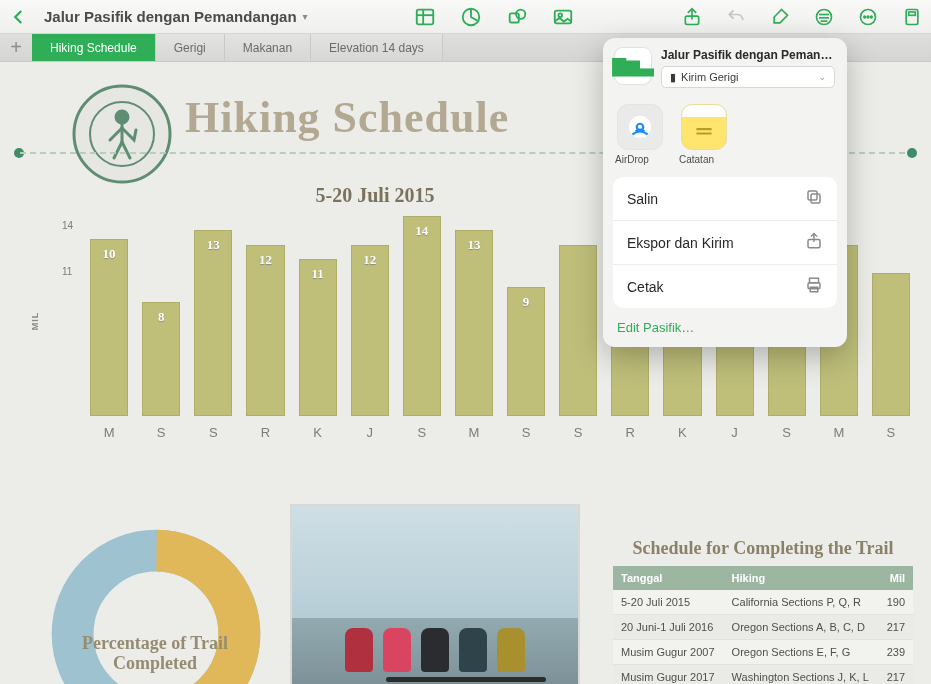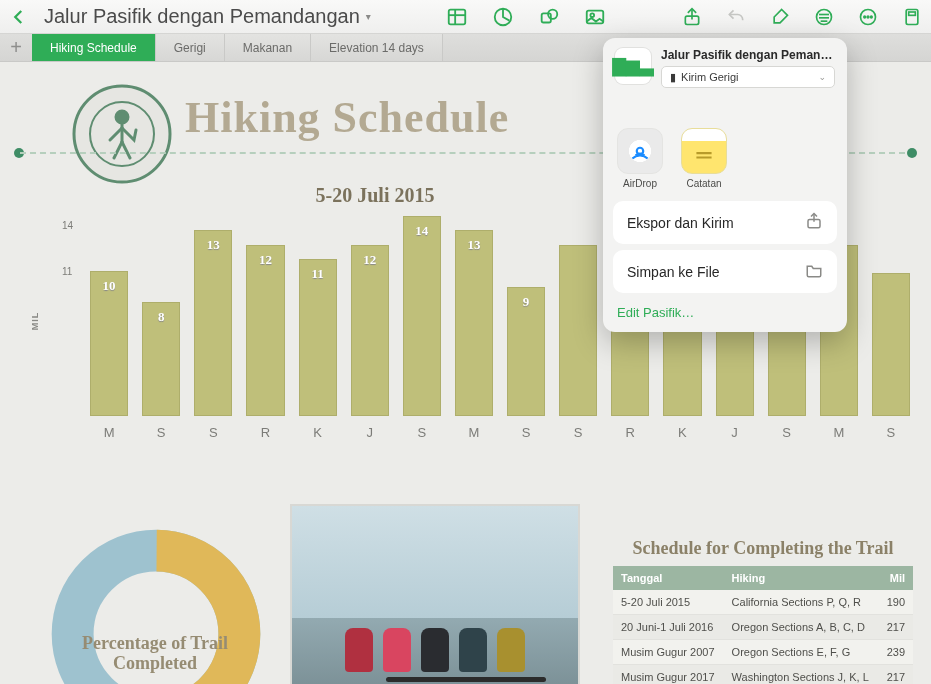--- a/index.html
+++ b/index.html
@@ -11,21 +11,21 @@
     background: linear-gradient(#f9f9f8,#efefee);
     border-bottom: 1px solid #d5d5d3;
     display: flex; align-items: center;
     padding: 0 8px;
   }
   .toolbar .left, .toolbar .center, .toolbar .right { display: flex; align-items: center; gap: 14px; }
   .toolbar .left  { flex: 0 0 auto; }
   .toolbar .center{ flex: 1; justify-content: center; gap: 24px; }
   .toolbar .right { flex: 0 0 auto; margin-left: auto; gap: 22px; }
   .title-btn { display: flex; align-items: center; gap: 6px; cursor: pointer; }
-  .title-txt { font-size: 20px; font-weight: 400; color: #4b4b4b; }
+  .title-txt { font-size: 15px; font-weight: 700; color: #4b4b4b; }
   .chev { color:#8a8a88; font-size:10px; }
   .tb-icon { width: 22px; height: 22px; color:#9fa09d; display:flex; align-items:center; justify-content:center; }
   .tb-icon.share, .tb-icon.brush, .tb-icon.circle3, .tb-icon.more, .tb-icon.collab { color:#2fad57; }
   .tb-icon.undo { color:#c5c6c3; }
 
   
   .tabs-row { height: 28px; display: flex; align-items: stretch; background: linear-gradient(#dededc,#d5d5d3); border-bottom: 1px solid #c9c9c7; }
   .tabs-row .add { width: 32px; display:flex; align-items:center; justify-content:center; color:#8e8e8c; font-size:20px; }
   .tab { padding: 0 18px; display:flex; align-items:center; font-size:12px; color:#6b6b69; border-right: 1px solid #c9c9c7; background: linear-gradient(#e3e3e1,#d7d7d5); }
   .tab.active { background: #2fad57; color: #fff; font-weight:500; }
@@ -87,21 +87,21 @@
     overflow:hidden; z-index:10;
   }
   .pv-head { display:flex; gap:10px; padding:10px 12px 8px 12px; }
   .pv-appicon { width:36px; height:36px; background:#fff; border-radius:8px; display:flex; align-items:center; justify-content:center; box-shadow:0 0 0 1px #e1e1df; }
   .pv-appicon span { color:#2fad57; font-size:18px; }
   .pv-head-txt { flex:1; overflow:hidden; }
   .pv-doc { font-size:12px; font-weight:600; color:#2a2a2a; white-space:nowrap; overflow:hidden; text-overflow:ellipsis; }
   .pv-sendcopy { margin-top:4px; height:22px; border:1px solid #d7d7d4; border-radius:5px; background:#fff; font-size:11px; color:#3a3a3a; display:flex; align-items:center; justify-content:space-between; padding:0 8px; }
   .pv-sendcopy .caret { color:#9a9a97; font-size:9px; }
   .pv-apps { display:flex; gap:14px; padding:8px 12px 12px 12px; overflow:hidden; }
-  .pv-app { width:50px; text-align:center; flex:0 0 50px;margin-top:24px; }
+  .pv-app { width:50px; flex:0 0 50px; }
   .pv-app .aicon { width:46px; height:46px; border-radius:11px; margin:0 auto 4px auto; display:flex; align-items:center; justify-content:center; color:#fff; font-size:22px; }
   .pv-app .aicon.airdrop { background:radial-gradient(circle,#fff 35%,#eaeaea 36%); color:#1b8cff; border:1px solid #e4e4e2; }
   .pv-app .aicon.pesan   { background:linear-gradient(#5de36f,#22c148); }
   .pv-app .aicon.mail    { background:linear-gradient(#4db7ff,#1780ee); }
   .pv-app .aicon.catatan { background:linear-gradient(#fff 0 28%,#ffe56e 28%); border:1px solid #e8dd9a; }
   .pv-app .lbl { font-size:10px; color:#4b4b49; }
   .pv-list { background:#fff; margin:0 10px 6px 10px; border-radius:10px; overflow:hidden; }
   .pv-item { display:flex; align-items:center; justify-content:space-between; padding:11px 14px; font-size:14px; color:#272727; border-bottom:1px solid #ececea; }
   .pv-item:last-child { border-bottom:none; }
   .pv-item .ic { color:#8a8a87; font-size:15px; }
@@ -226,21 +226,21 @@
   <span class="rule-dot r"></span>
 
   <div class="chart-title">5-20 Juli 2015</div>
 
   <div class="barchart">
     <span class="ylabel">MIL</span>
     <span class="ytick" style="top:4px">14</span>
     <span class="ytick" style="top:50px">11</span>
     <div class="bars" id="bars">
         <div class="bar">
-          <div class="bar-fill" style="height: 145px;">
+          <div class="bar-fill" style="height: 177px;">
             <div class="bar-val">10</div>
           </div>
           <div class="xcat">M</div>
         </div>
         <div class="bar">
           <div class="bar-fill" style="height: 114.286px;">
             <div class="bar-val">8</div>
           </div>
           <div class="xcat">S</div>
         </div>
@@ -410,31 +410,38 @@
             <line x1="5" y1="14" x2="19" y2="14"></line>
             <line x1="5" y1="18" x2="19" y2="18"></line>
           </svg>
         </div>
         <div class="lbl">Catatan</div>
       </div>
     </div>
 
   <div class="pv-list" id="pv-actions-1">
       <div class="pv-item">
+        <span>Salin</span>
+        <span class="ic"><svg viewBox="0 0 24 24" width="18" height="18" fill="none" stroke="currentColor" stroke-width="2">
+            <rect x="8" y="8" width="12" height="12" rx="2"></rect>
+            <rect x="4" y="4" width="12" height="12" rx="2"></rect>
+          </svg></span>
+      </div>
+      <div class="pv-item">
         <span>Ekspor dan Kirim</span>
         <span class="ic"><svg viewBox="0 0 24 24" width="18" height="18" fill="none" stroke="currentColor" stroke-width="2">
             <rect x="4" y="10" width="16" height="11" rx="2"></rect>
             <path d="M12 3v10"></path>
             <polyline points="8 6 12 2 16 6"></polyline>
           </svg></span>
       </div>
-    </div>
-  <div class="pv-list solo" id="pv-actions-2">
       <div class="pv-item">
-        <span>Simpan ke File</span>
+        <span>Cetak</span>
         <span class="ic"><svg viewBox="0 0 24 24" width="18" height="18" fill="none" stroke="currentColor" stroke-width="2">
-            <path d="M3 7h6l2 3h10v9a2 2 0 01-2 2H5a2 2 0 01-2-2z"></path>
+            <rect x="6" y="3" width="12" height="6"></rect>
+            <rect x="4" y="9" width="16" height="8" rx="2"></rect>
+            <rect x="7" y="15" width="10" height="6"></rect>
           </svg></span>
       </div>
     </div>
 
   <div class="pv-edit">Edit Pasifik…</div>
 </div>
 
 </body></html>

